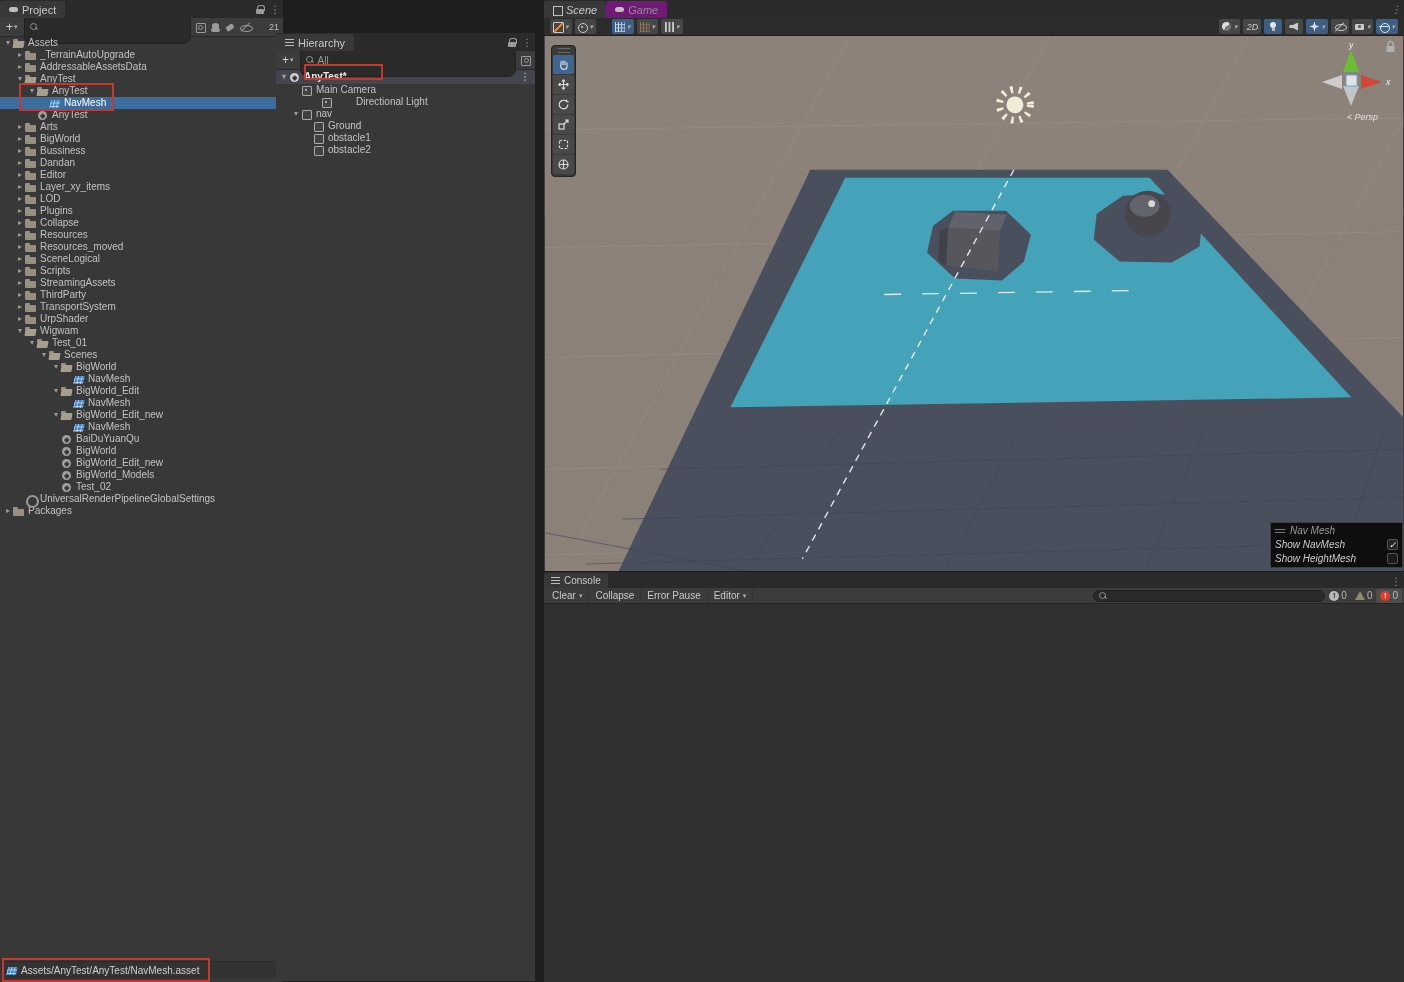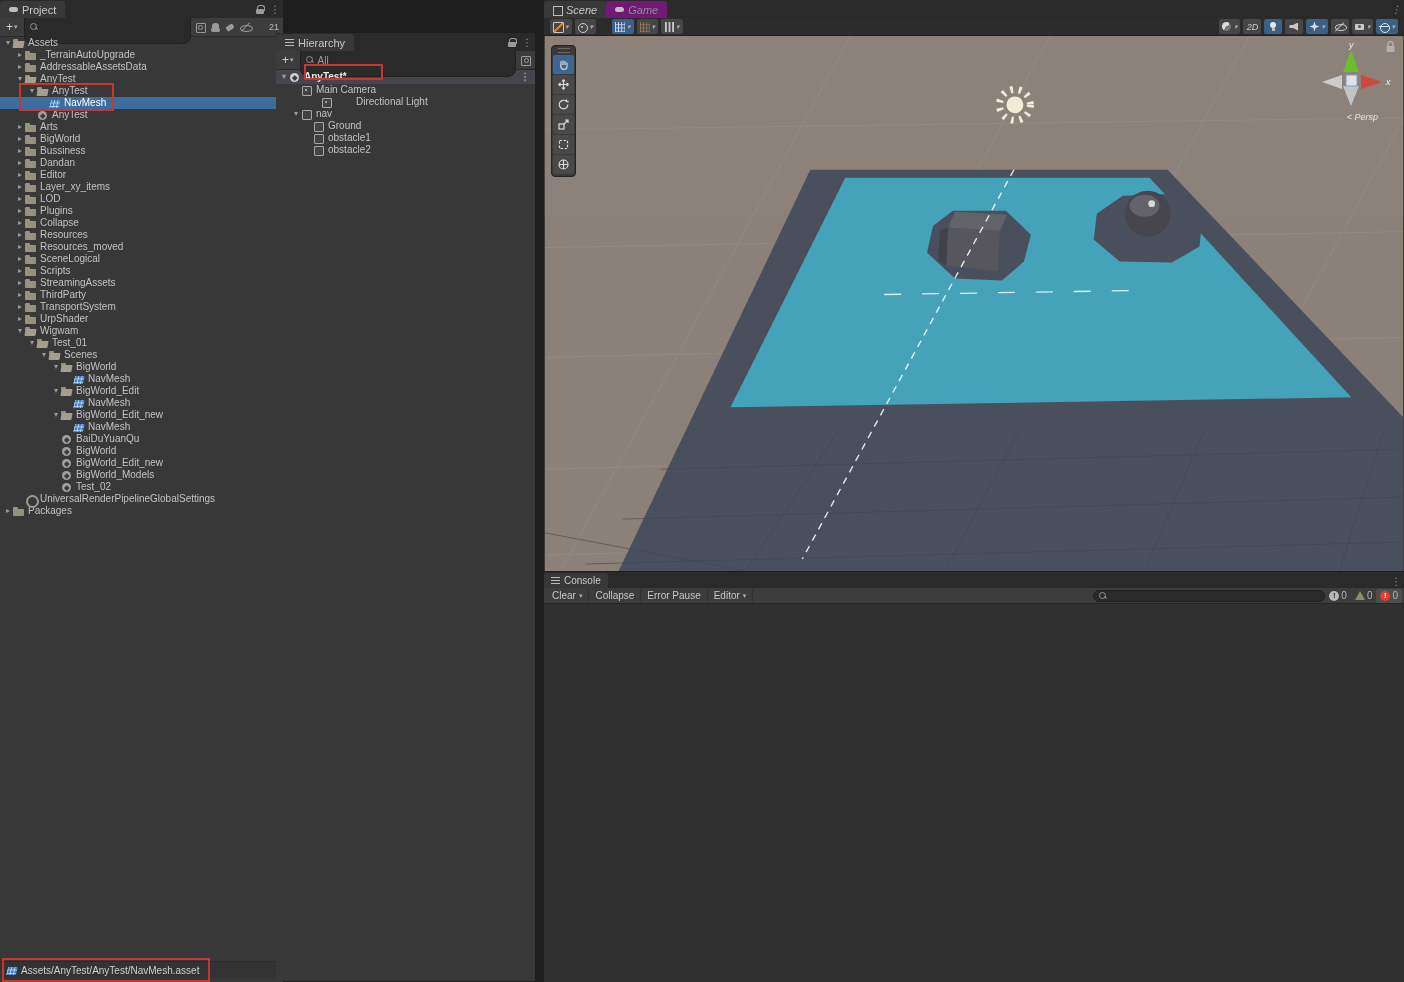--- a/index.html
+++ b/index.html
@@ -633,20 +633,36 @@
           <rect x="40" y="37" width="11" height="11" fill="#e2e2e2" stroke="#6aa3d8" stroke-width="1"></rect>
           <g>
             <path d="M82 8v-2a2.5 2.5 0 0 1 5 0v2" stroke="#b0b0b0" fill="none" stroke-width="1.4"></path>
             <rect x="80.5" y="8" width="8" height="6" fill="#b0b0b0" rx="1"></rect>
           </g>
         </svg>
         <div id="persp-label">&lt; Persp</div>
       </div>
 
       
+      <div id="nav-overlay">
+        <div class="nvo-title">
+          <span class="nvo-grip"></span>
+          <span>Nav Mesh</span>
+        </div>
+        <div id="nvo-rows">
+            <div class="nvo-row">
+    <span class="nvo-lbl">Show NavMesh</span>
+    <span class="nvo-check">✓</span>
+  </div>
+            <div class="nvo-row">
+    <span class="nvo-lbl">Show HeightMesh</span>
+    <span class="nvo-check off"></span>
+  </div>
+          </div>
+      </div>
     </div>
   </div>
 
   <div class="panel" id="console-panel">
     <div class="tabrow">
       <div class="tab">
         <span class="tabicon ti-lines"></span>
         <span>Console</span>
       </div>
       <div class="corner">

